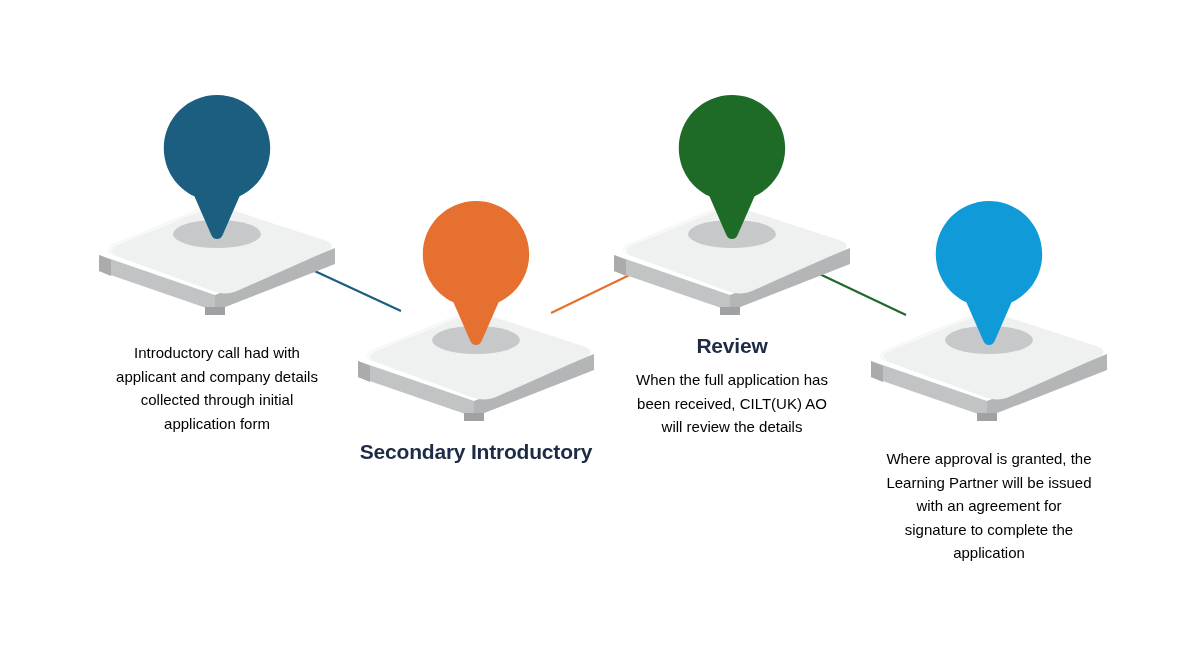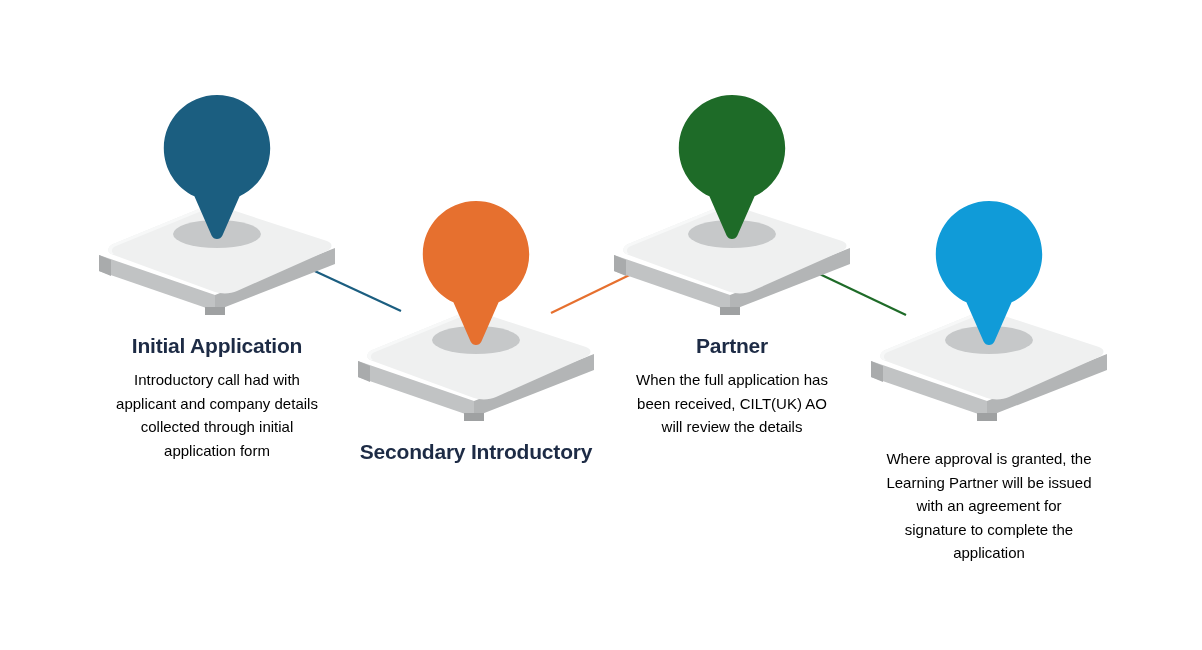--- a/index.html
+++ b/index.html
@@ -137,21 +137,20 @@
                C12.8,76.5 25.3,94.8 43.4,103.3
                L60.6,142.5
                C62.8,147.2 69.2,147.2 71.4,142.5
                L88.6,103.3
                C106.7,94.8 119.2,76.5 119.2,55.2
                C119.2,25.8 95.4,2 66,2 Z" fill="#1b5e80"></path>
     </svg>
     <div class="pin-num" style="left:54px; top:-108px; width:132px;">1</div>
 
     <div class="caption" style="left:-79px; top:130px; width:398px;">
-      <h3>Initial Application</h3>
       <p style="padding:0 88px;">Introductory call had with applicant and company details collected through initial application form</p>
     </div>
   </div>
 
   <div class="step" style="left:356px; top:309px;">
     <svg class="platform" width="240" height="112" viewBox="0 0 240 112">
       <g>
         <path d="M2,52 L2,68 L118,108 L118,92 Z" fill="#c1c3c4"></path>
         <path d="M118,92 L118,108 L238,61 L238,45 Z" fill="#b3b5b6"></path>
         <path d="M2,52 L2,68 L14,73 L14,57 Z" fill="#a9abac"></path>
@@ -216,21 +215,21 @@
                C12.8,76.5 25.3,94.8 43.4,103.3
                L60.6,142.5
                C62.8,147.2 69.2,147.2 71.4,142.5
                L88.6,103.3
                C106.7,94.8 119.2,76.5 119.2,55.2
                C119.2,25.8 95.4,2 66,2 Z" fill="#1e6b28"></path>
     </svg>
     <div class="pin-num" style="left:54px; top:-108px; width:132px;">3</div>
 
     <div class="caption" style="left:-79px; top:130px; width:398px;">
-      <h3>Partner</h3>
+      <h3>Review</h3>
       <p style="padding:0 84px;">When the full application has been received, CILT(UK) AO will review the details</p>
     </div>
   </div>
 
   <div class="step" style="left:869px; top:309px;">
     <svg class="platform" width="240" height="112" viewBox="0 0 240 112">
       <g>
         <path d="M2,52 L2,68 L118,108 L118,92 Z" fill="#c1c3c4"></path>
         <path d="M118,92 L118,108 L238,61 L238,45 Z" fill="#b3b5b6"></path>
         <path d="M2,52 L2,68 L14,73 L14,57 Z" fill="#a9abac"></path>

